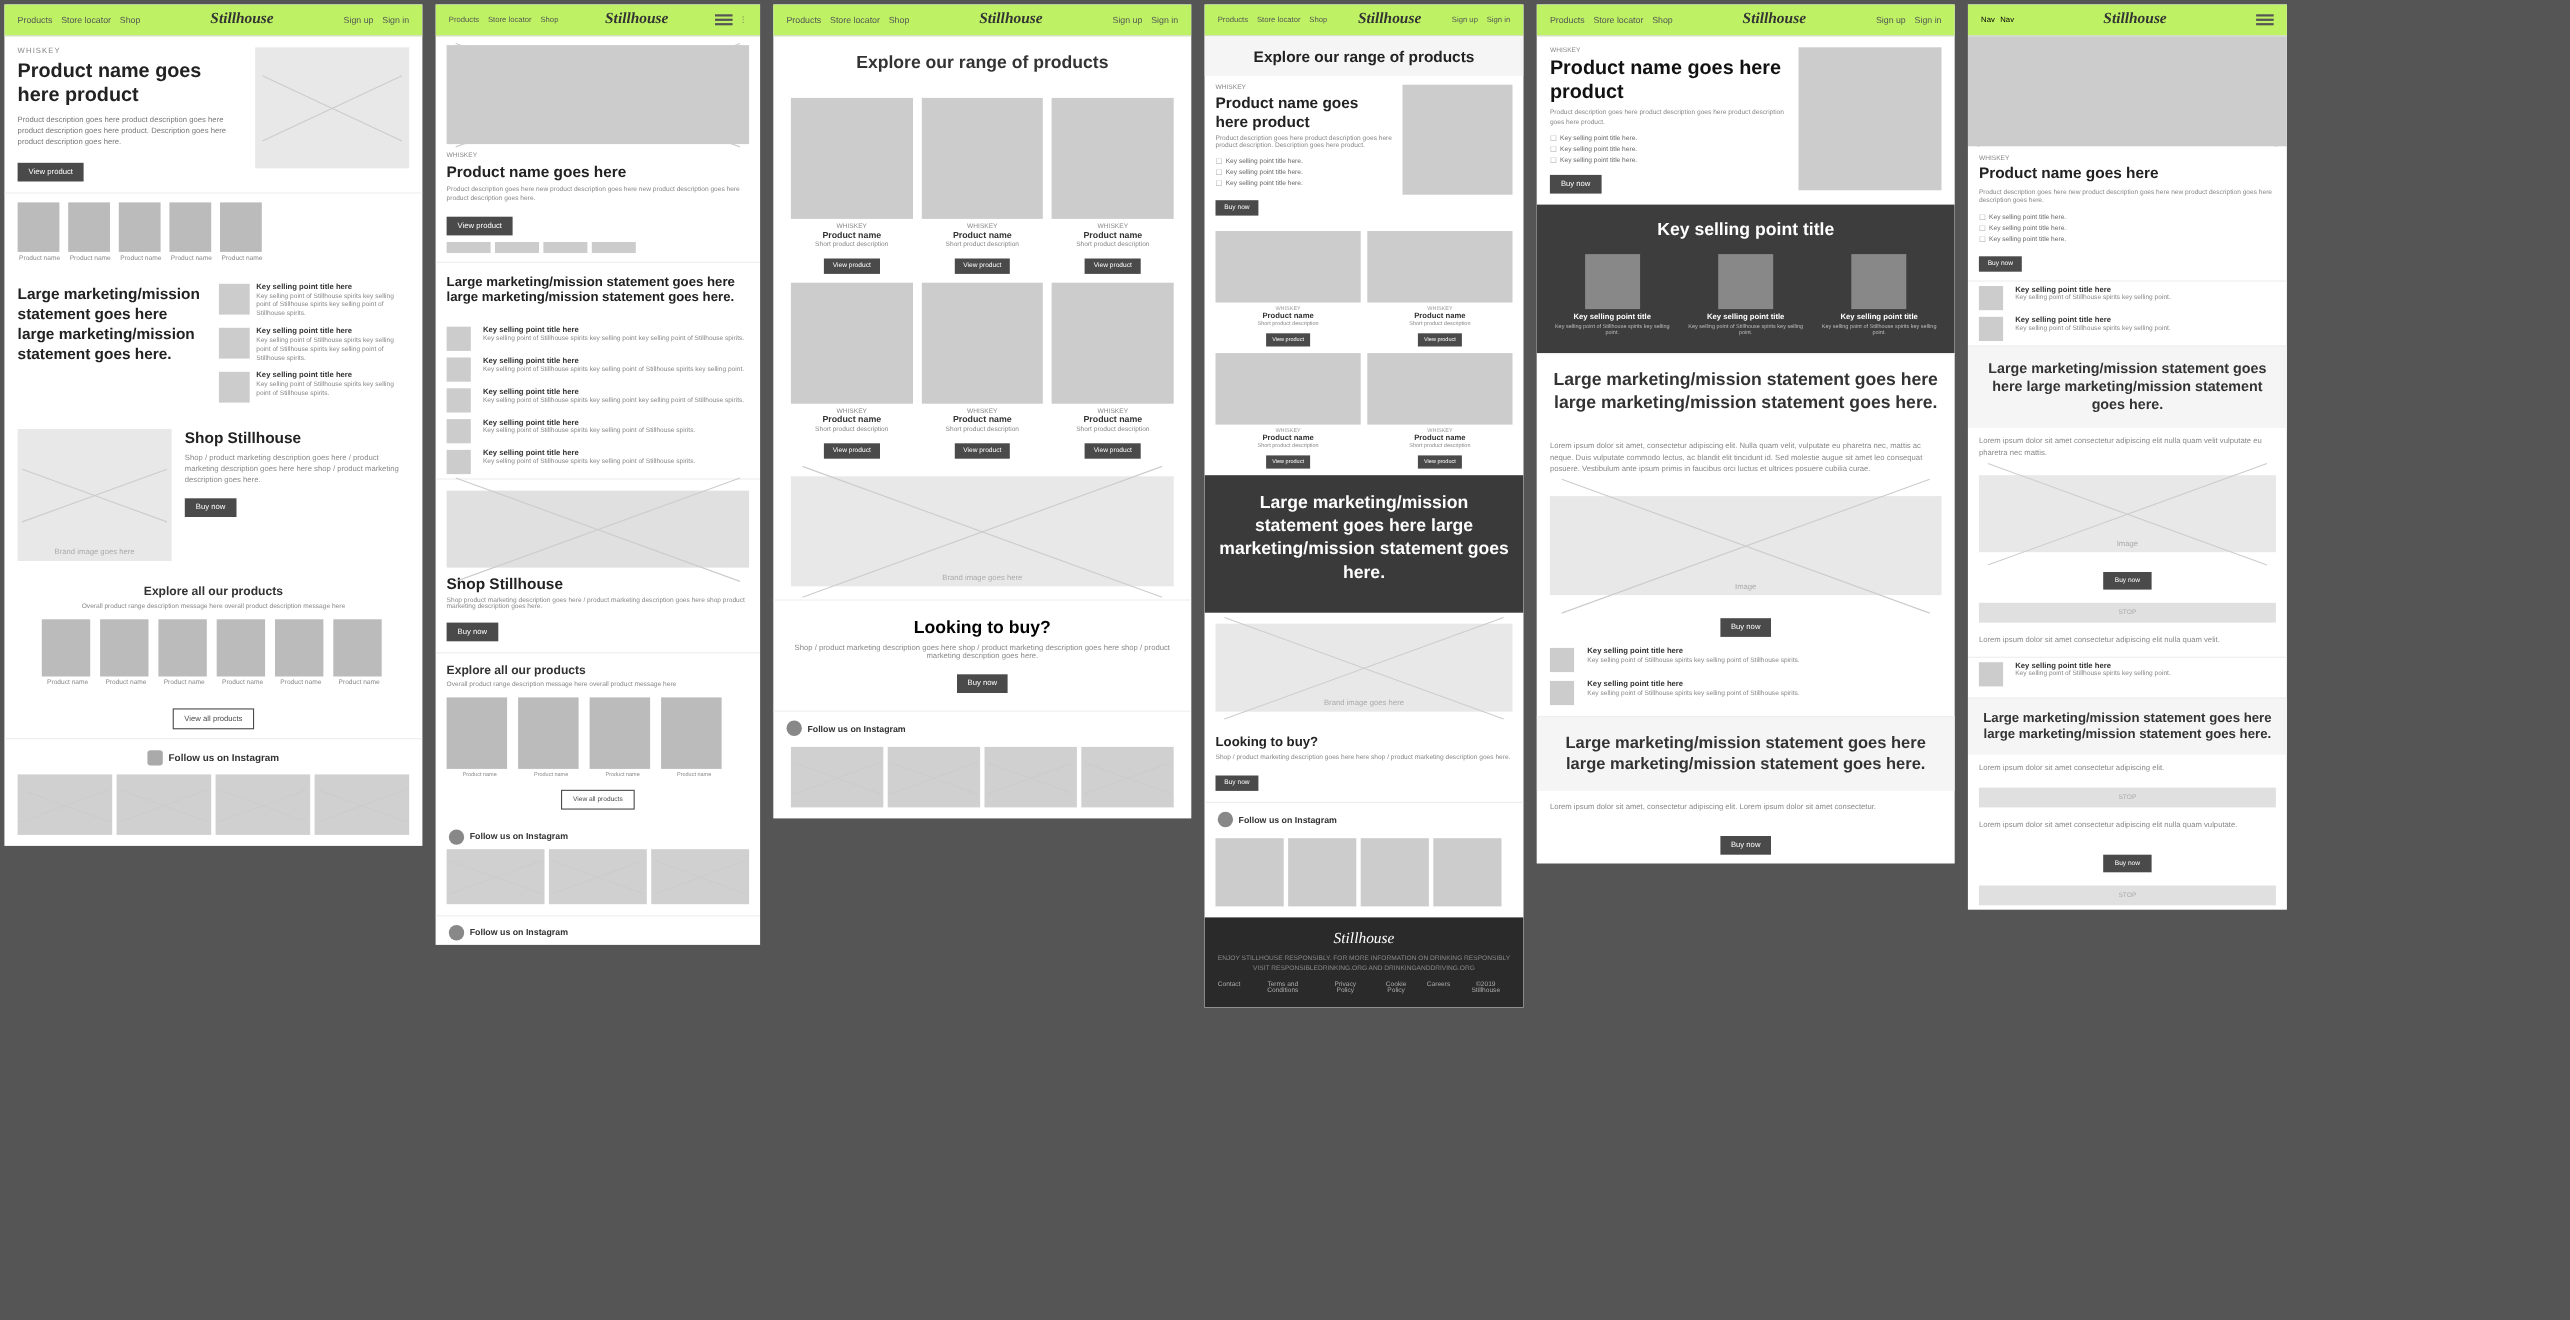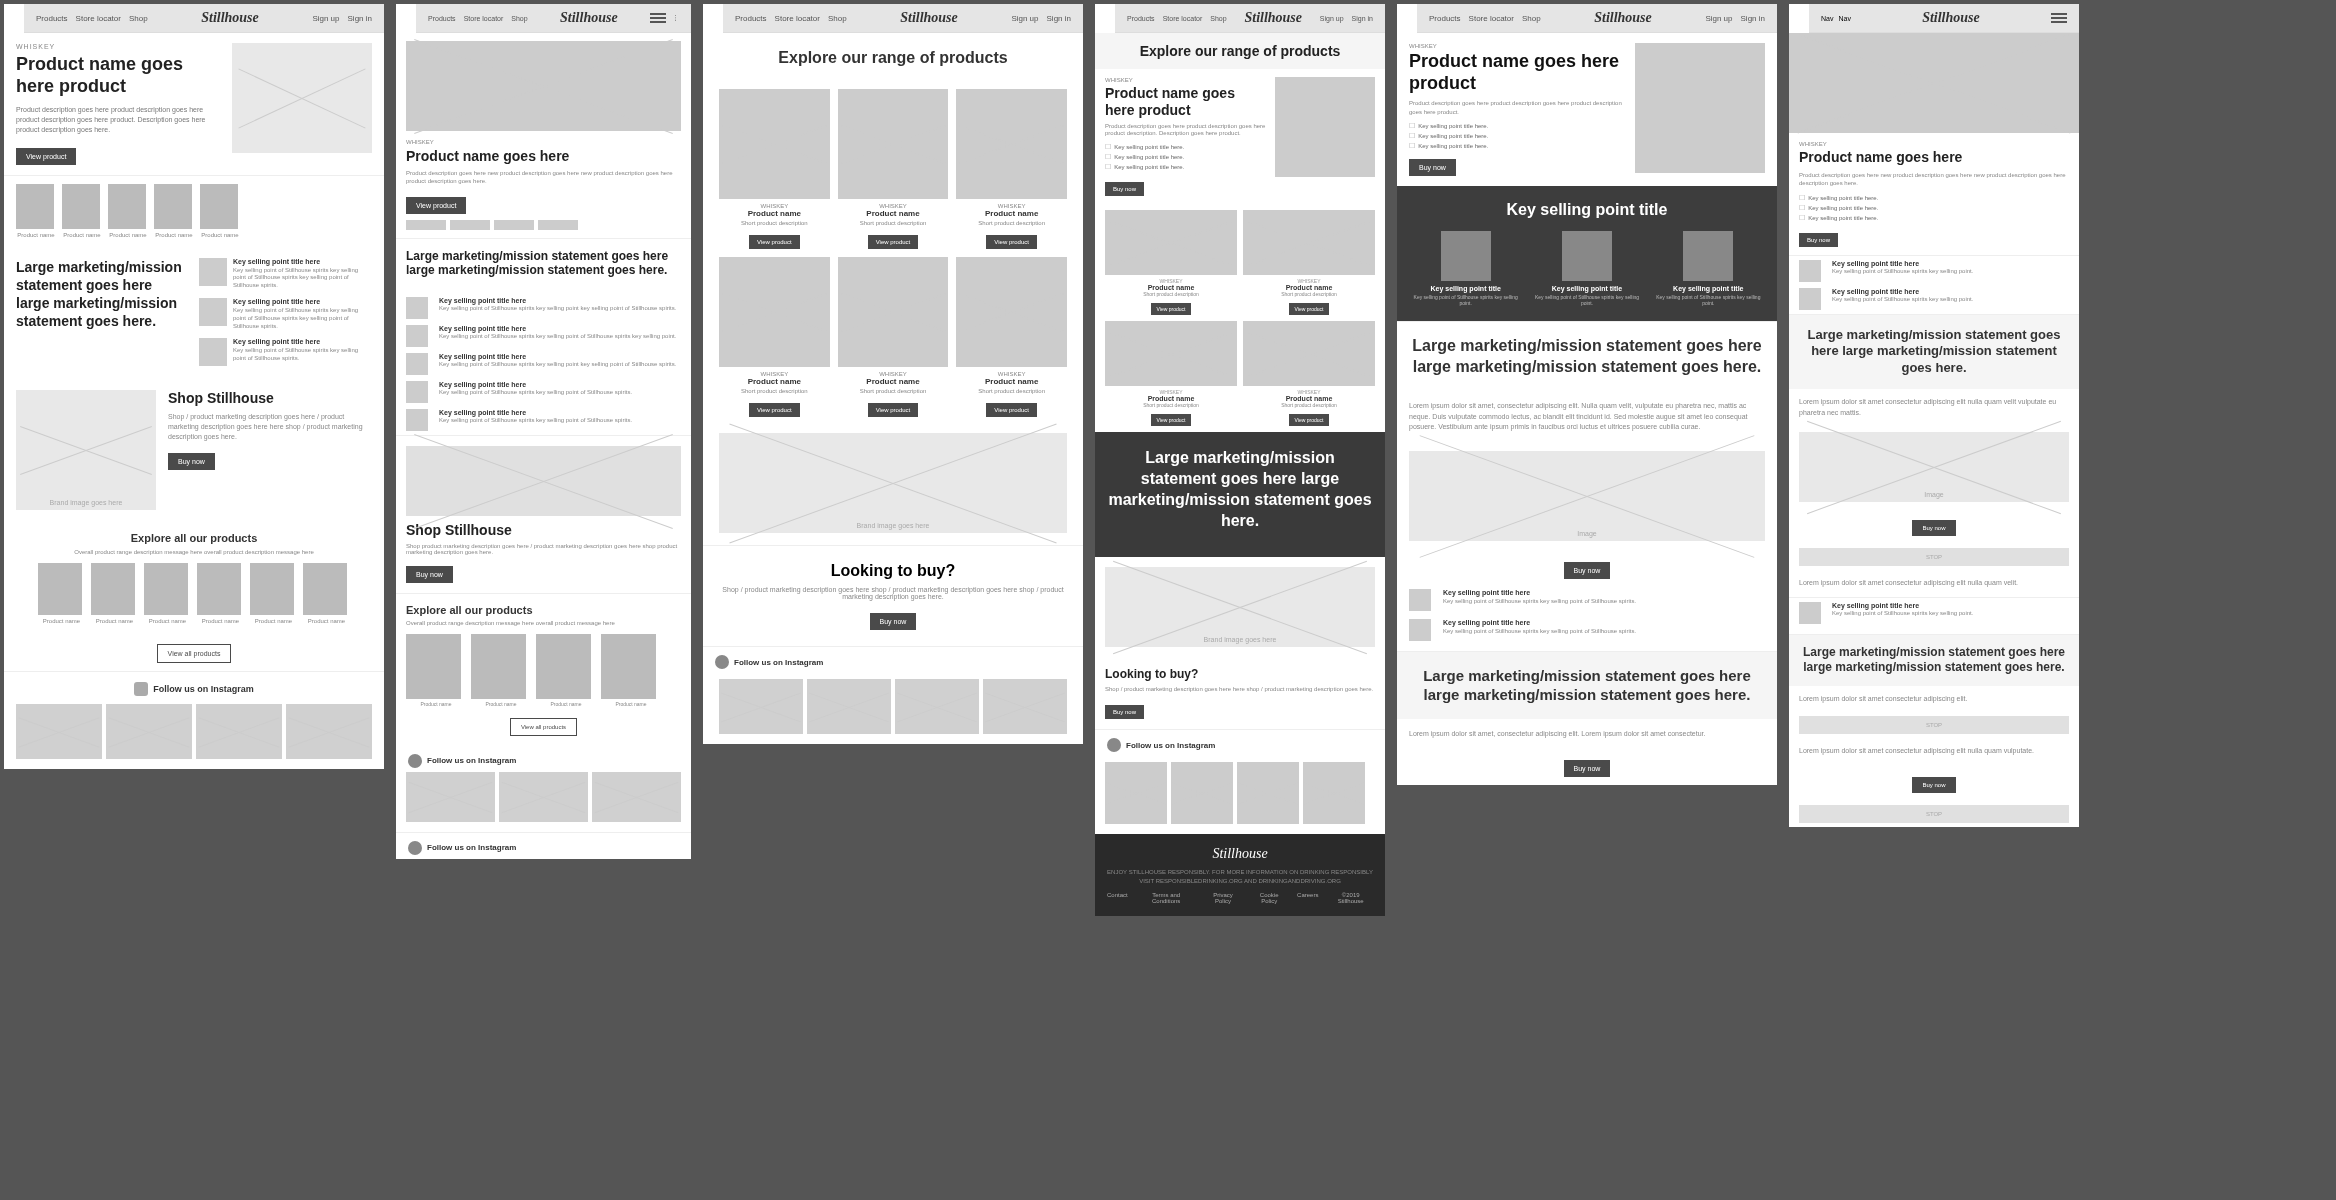--- a/index.html
+++ b/index.html
@@ -24,22 +24,21 @@
       position: relative;
     }
 
     
     .wf-nav {
       display: flex;
       align-items: center;
       justify-content: space-between;
       padding: 6px 12px;
       border-bottom: 1px solid #ddd;
-      background: #e5e5e5;
-      margin-left: 20px;
+      background: #bef264;
     }
     .wf-nav-logo {
       font-family: Georgia, serif;
       font-size: 14px;
       font-style: italic;
       font-weight: bold;
       color: #333;
     }
     .wf-nav-links {
       display: flex;

